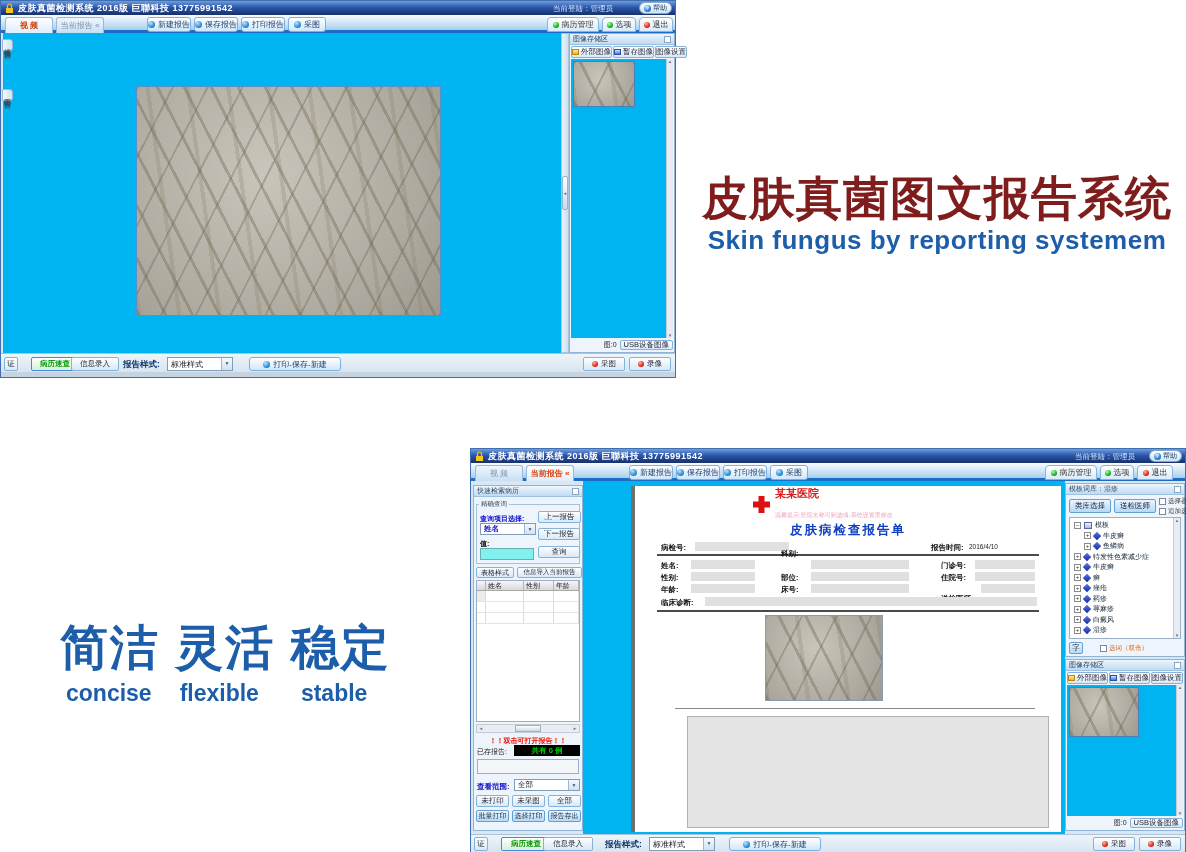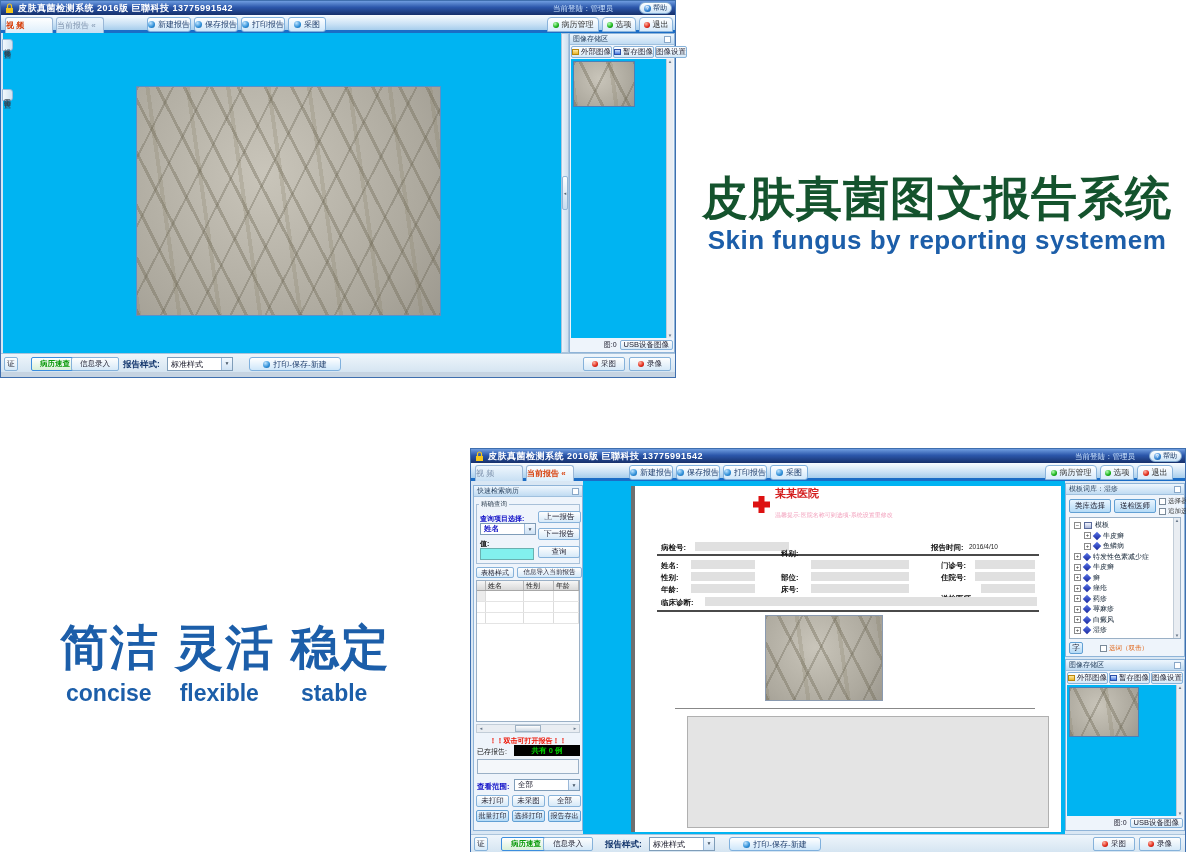--- a/index.html
+++ b/index.html
@@ -17,21 +17,21 @@
   .help-btn { position:absolute; top:1px; height:12px; display:flex; align-items:center; gap:2px;
       background:linear-gradient(#feffff,#cbe3f7); border:1px solid #7fa8d0; border-radius:6px;
       padding:0 4px; font-size:7px; color:#12315e; }
   .qdot { width:7px; height:7px; border-radius:50%; background:radial-gradient(circle at 35% 30%,#bfe0ff,#2d7fd0 60%,#134e92); color:#fff; font-size:5px; line-height:7px; text-align:center; font-style:normal; }
   .qdot::before { content:"?"; }
 
   .tabrow { position:absolute; left:0; right:0; top:14px; height:18px;
       background:linear-gradient(180deg,#f8fcff 0%,#cbe2f5 60%,#a6cdec 100%);
       border-bottom:3px solid #1b6dc6; }
   .tab { position:absolute; top:2px; height:16px; border:1px solid #9ab8d8; border-bottom:none;
-      border-radius:3px 3px 0 0; font-size:8px; line-height:15px; white-space:nowrap; overflow:hidden; }
+      border-radius:3px 3px 0 0; font-size:8px; text-align:center; line-height:15px; white-space:nowrap; overflow:hidden; }
   .tab.active { background:linear-gradient(#ffffff,#ddeefb); color:#d84310; font-weight:bold; }
   .tab.idle { background:linear-gradient(#eef6fd,#c7dff3); color:#7d92ad; }
   .toolbtn { position:absolute; top:2px; height:15px; background:linear-gradient(#ffffff,#cfe7fa);
       border:1px solid #7fb0dd; border-radius:3px; font-size:8px; color:#1a3a6a;
       display:flex; align-items:center; justify-content:center; gap:3px; white-space:nowrap; }
   .orb { width:7px; height:7px; border-radius:50%; background:radial-gradient(circle at 35% 30%,#bfe4ff,#2e8fd8 60%,#135a9e); flex:0 0 auto; font-style:normal; }
   .navbtn { position:absolute; top:2px; height:15px; background:linear-gradient(#ffffff,#d8ebfb);
       border:1px solid #8ab4dc; border-radius:4px 4px 0 0; font-size:8px; color:#333;
       display:flex; align-items:center; justify-content:center; gap:3px; white-space:nowrap; }
   .dot { width:6px; height:6px; border-radius:50%; flex:0 0 auto; font-style:normal; }
@@ -234,21 +234,21 @@
         </span>
       <span class="btn cap-btn" style="left:628px;top:3px;width:42px;height:14px">
           <i class="dot r"></i>
           <span>录像</span>
         </span>
     </div>
     <div style="position:absolute;left:0;right:0;bottom:0;height:5px;background:#c6d4e2"></div>
   </section>
 
   <div class="hero-title">
-    <div class="cn" style="color:#14532d">皮肤真菌图文报告系统</div>
+    <div class="cn" style="color:#7f1d1d">皮肤真菌图文报告系统</div>
     <div class="en" style="color:#1c5ea9">Skin fungus by reporting systemem</div>
   </div>
   <div class="hero-slogan">
     <div class="cn" style="color:#1c5ea9">简洁 灵活 稳定</div>
     <div class="en" style="color:#1c5ea9">
       <span>concise</span>
       <span>flexible</span>
       <span>stable</span>
     </div>
   </div>
@@ -392,20 +392,21 @@
     <span class="vtab" style="left:112px;top:120px;width:12px">小视图</span>
     <span class="vtab" style="left:112px;top:174px;width:12px">位置</span>
 
     <div class="cyan" style="position:absolute;left:112px;top:32px;width:482px;height:353px">
       <div class="page" style="left:52px;top:5px;width:426px;height:346px">
         <svg width="17" height="17" style="position:absolute;left:118px;top:10px">
             <path fill="#dd1111" d="M5.5 0h6v5.5H17v6h-5.5V17h-6v-5.5H0v-6h5.5z"></path>
           </svg>
         <span style="position:absolute;left:140px;top:0;font-size:11px;font-weight:bold;color:#d42020">某某医院</span>
         <span style="position:absolute;left:140px;top:25px;font-size:6px;color:#f2a0bc;white-space:nowrap">温馨提示:医院名称可到选项-系统设置里修改</span>
+        <div style="position:absolute;left:0;right:0;top:36px;text-align:center;font-size:12.5px;font-weight:bold;color:#1040c0;letter-spacing:2px">皮肤病检查报告单</div>
         <span class="rlabel" style="left:26px;top:57px">病检号:</span>
         <span class="rbox" style="left:60px;top:56px;width:94px"></span>
         <span class="rlabel" style="left:296px;top:57px">报告时间:</span>
         <span style="position:absolute;left:334px;top:57px;font-size:6.5px;color:#222">2016/4/10</span>
         <div class="rline" style="left:22px;right:22px;top:68px"></div>
         <span class="rlabel" style="left:26px;top:75px">姓名:</span>
         <span class="rbox" style="left:56px;top:74px;width:64px"></span>
         <span class="rlabel" style="left:146px;top:63px">科别:</span>
         <span class="rbox" style="left:176px;top:74px;width:98px"></span>
         <span class="rlabel" style="left:306px;top:75px">门诊号:</span>

